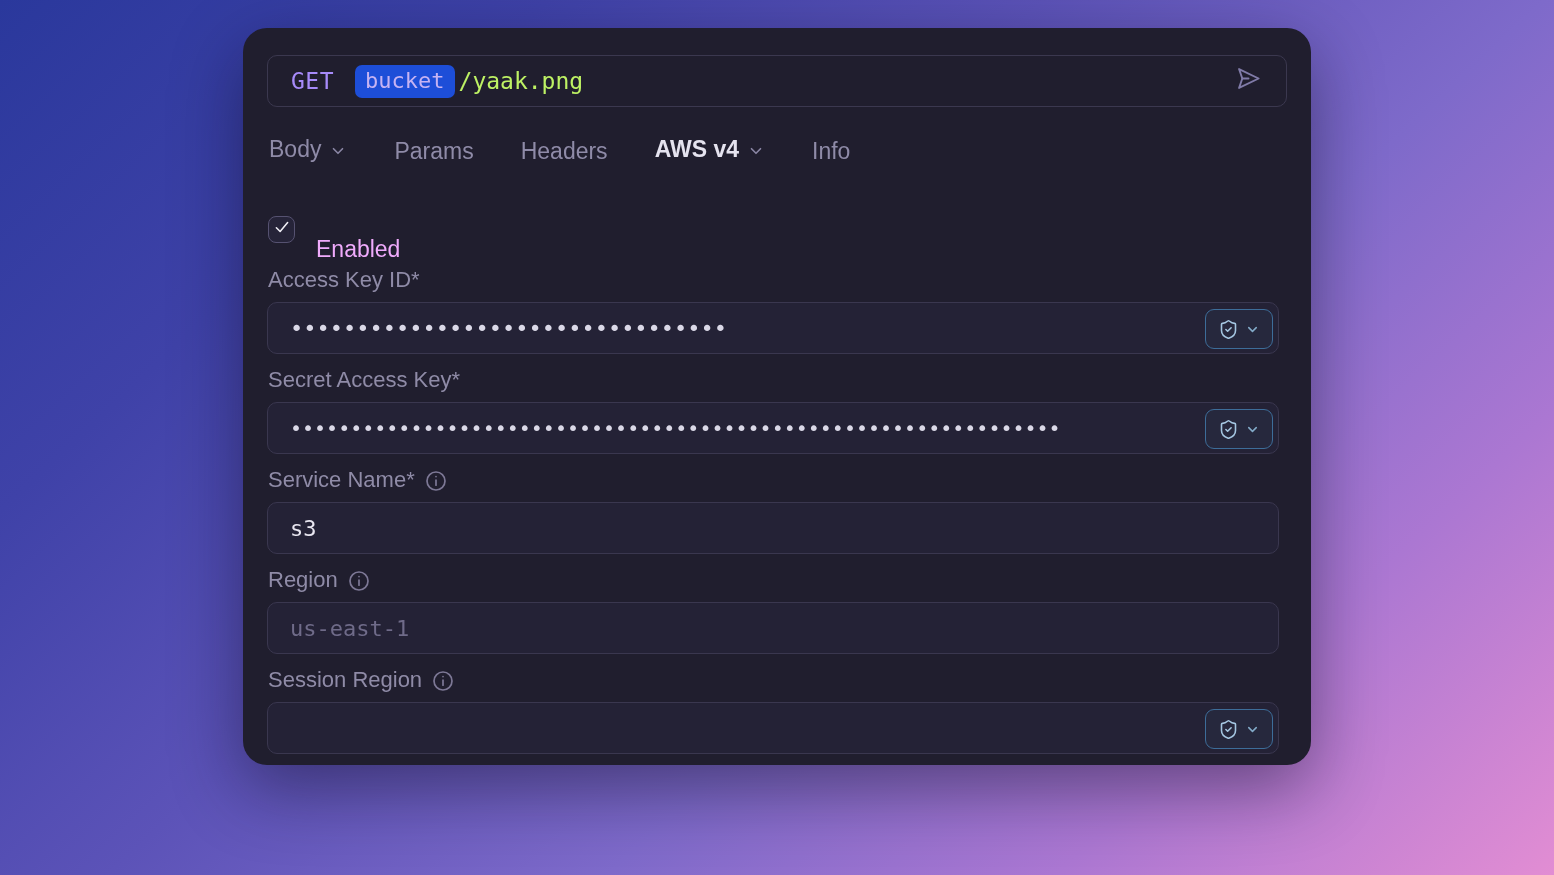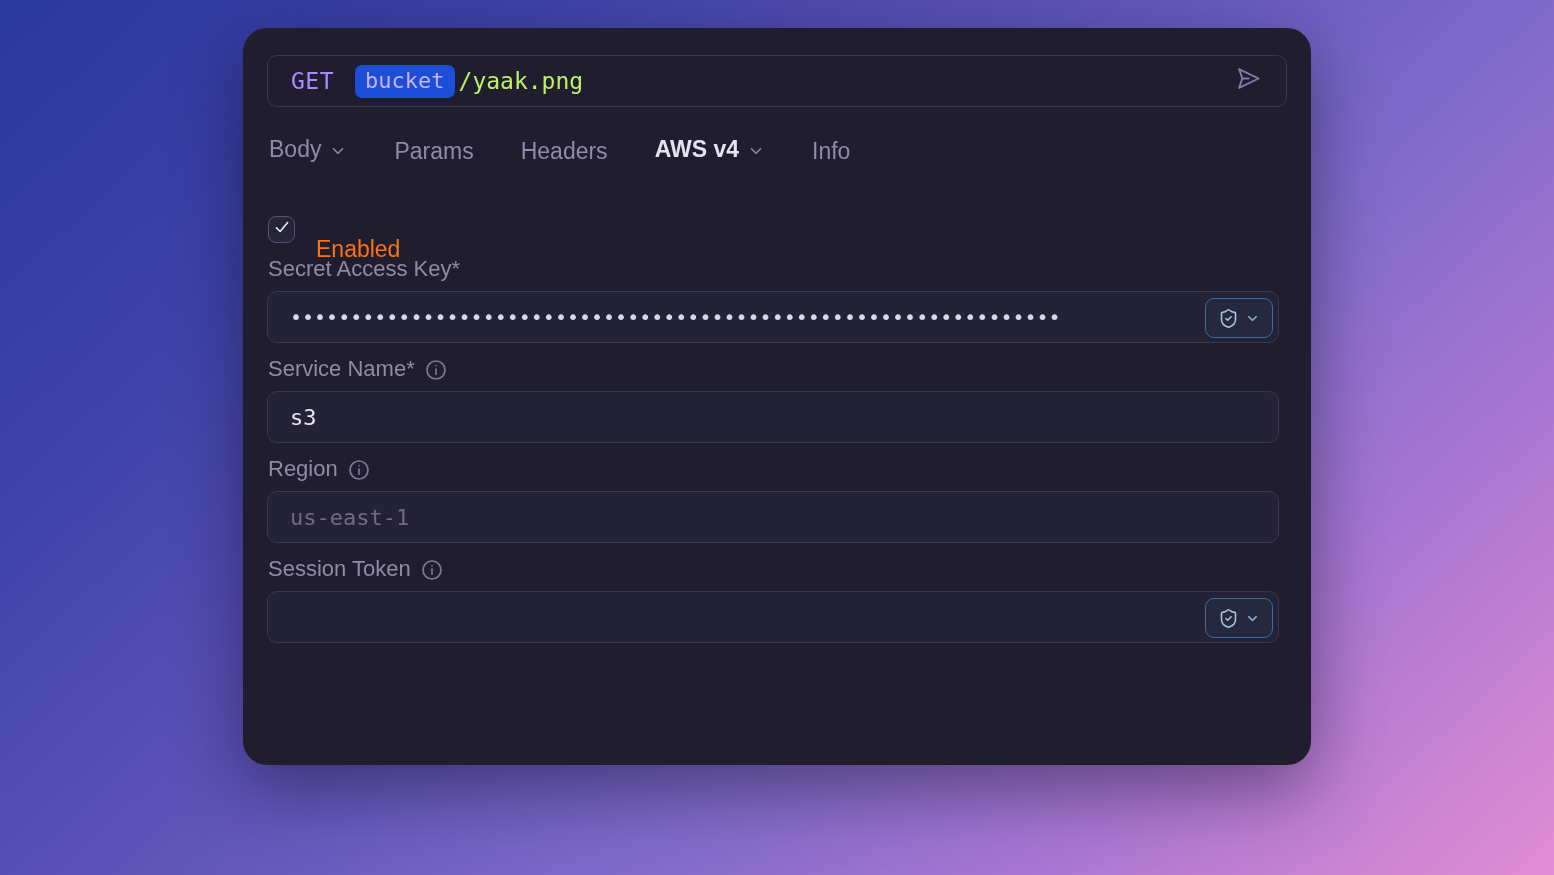--- a/index.html
+++ b/index.html
@@ -73,21 +73,21 @@
     width: 27px; height: 27px;
     border: 1.5px solid #565271;
     border-radius: 8px;
     background: #262439;
     display: flex; align-items: center; justify-content: center;
     color: #f0eff6;
     cursor: pointer;
   }
   .checkbox-label {
     margin-left: 21px;
-    color: #f97316;
+    color: #f0abfc;
     font-size: 23px;
     margin-top: 40px;
   }
   
   .group { margin-top: 13px; }
   .group.first { margin-top: 24px; }
   .field-label {
     display: flex; align-items: center; gap: 9px;
     color: #8f8ba7;
     font-size: 22px;
@@ -179,20 +179,41 @@
     <span class="checkbox">
       <span>
         <svg width="18" height="18" viewBox="0 0 24 24" fill="none" stroke="currentColor" stroke-width="2.1" stroke-linecap="round" stroke-linejoin="round">
             <polyline points="4.5 13 9.5 18 19.5 6"></polyline>
           </svg>
       </span>
     </span>
     <span class="checkbox-label">Enabled</span>
   </div>
 
+  <div class="group first">
+    <div class="field-label">
+      <span>Access Key ID*</span>
+    </div>
+    <div class="input">
+      <span class="masked">•••••••••••••••••••••••••••••••••</span>
+      <span class="secure-btn">
+        <span class="shield">
+          <svg width="21" height="21" viewBox="0 0 24 24" fill="none" stroke="currentColor" stroke-width="1.8" stroke-linecap="round" stroke-linejoin="round">
+            <path d="M20 13c0 5-3.5 7.5-7.7 9a1 1 0 0 1-.6 0C7.5 20.5 4 18 4 13V6a1 1 0 0 1 1-1c2 0 4.5-1.2 6.2-2.7a1 1 0 0 1 1.6 0C14.5 3.8 17 5 19 5a1 1 0 0 1 1 1z"></path>
+            <path d="m9 12 2 2 4-4"></path>
+          </svg>
+        </span>
+        <span class="chev">
+          <svg width="15" height="15" viewBox="0 0 24 24" fill="none" stroke="currentColor" stroke-width="2.4" stroke-linecap="round" stroke-linejoin="round">
+              <polyline points="6 9 12 15 18 9"></polyline>
+            </svg>
+        </span>
+      </span>
+    </div>
+  </div>
 
   <div class="group">
     <div class="field-label">
       <span>Secret Access Key*</span>
     </div>
     <div class="input">
       <span class="masked tight">••••••••••••••••••••••••••••••••••••••••••••••••••••••••••••••••</span>
       <span class="secure-btn">
         <span class="shield">
           <svg width="21" height="21" viewBox="0 0 24 24" fill="none" stroke="currentColor" stroke-width="1.8" stroke-linecap="round" stroke-linejoin="round">
@@ -236,21 +257,21 @@
         </svg>
       </span>
     </div>
     <div class="input plain">
       <span class="placeholder">us-east-1</span>
     </div>
   </div>
 
   <div class="group">
     <div class="field-label">
-      <span>Session Token</span>
+      <span>Session Region</span>
       <span class="info-icon">
         <svg width="24" height="24" viewBox="0 0 24 24" fill="none" stroke="currentColor" stroke-width="1.7" stroke-linecap="round">
           <circle cx="12" cy="12" r="9"></circle>
             <path d="M12 11v5.2"></path>
             <path d="M12 7.6h.01"></path>
         </svg>
       </span>
     </div>
     <div class="input">
       <span></span>

